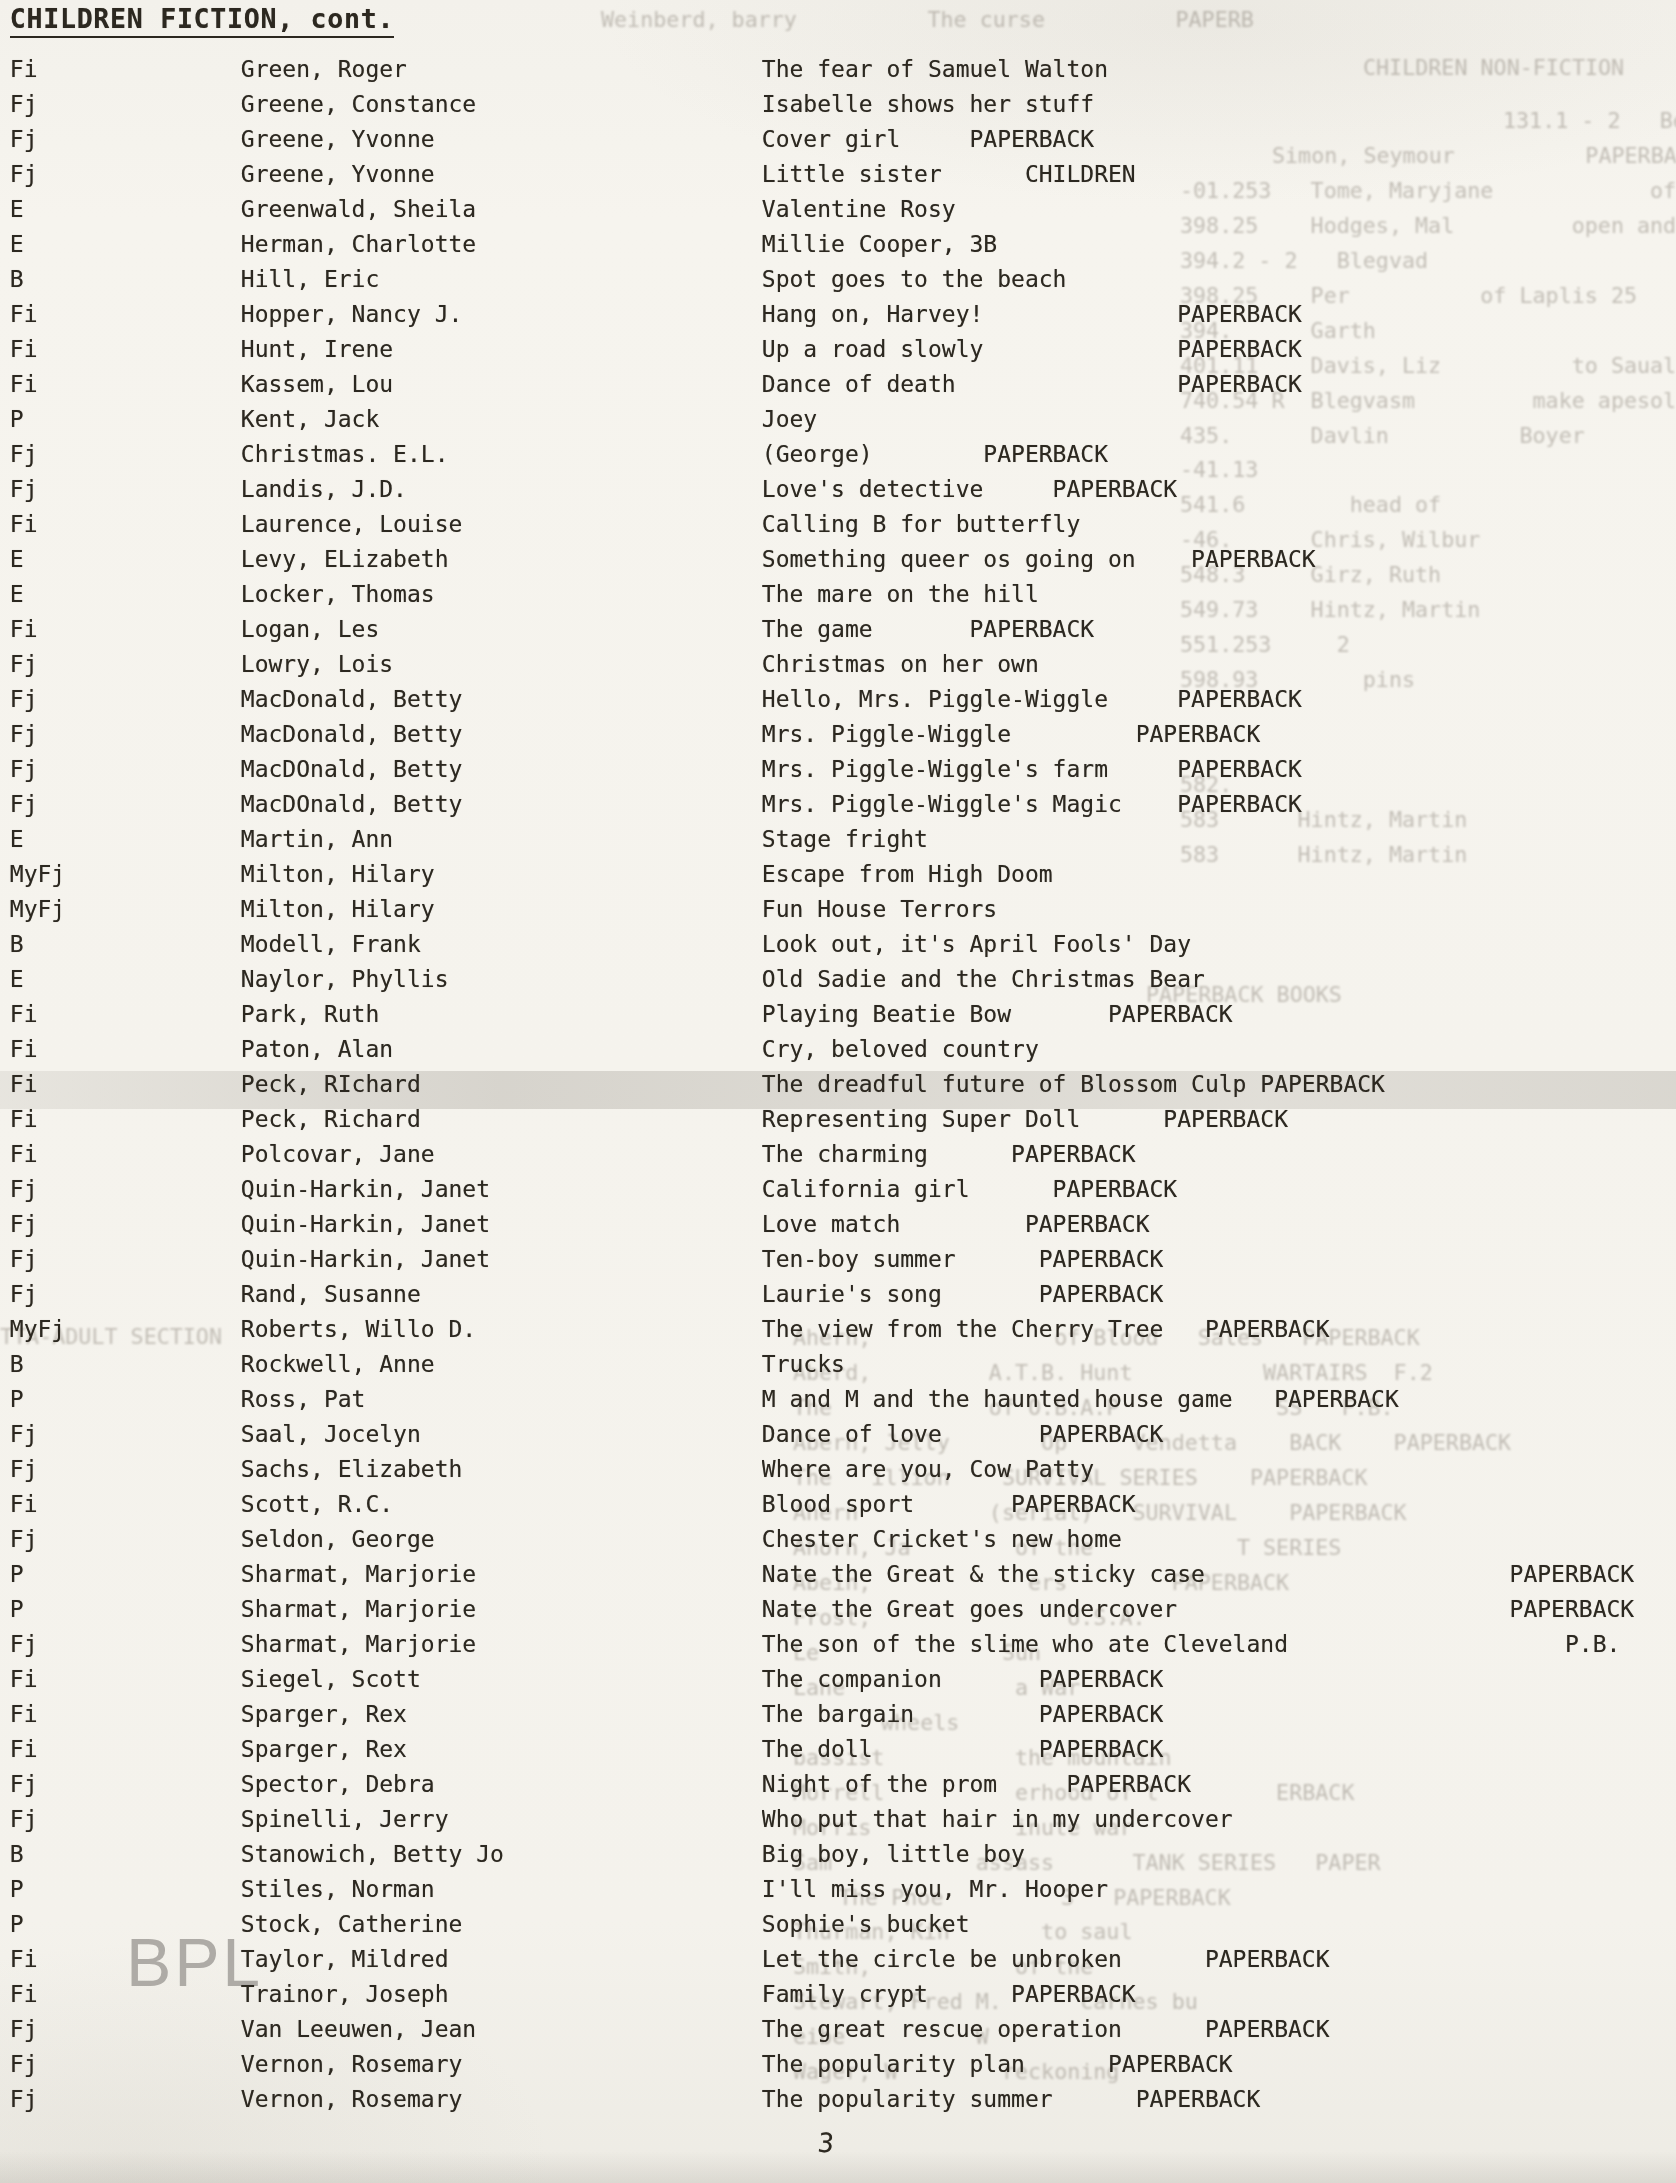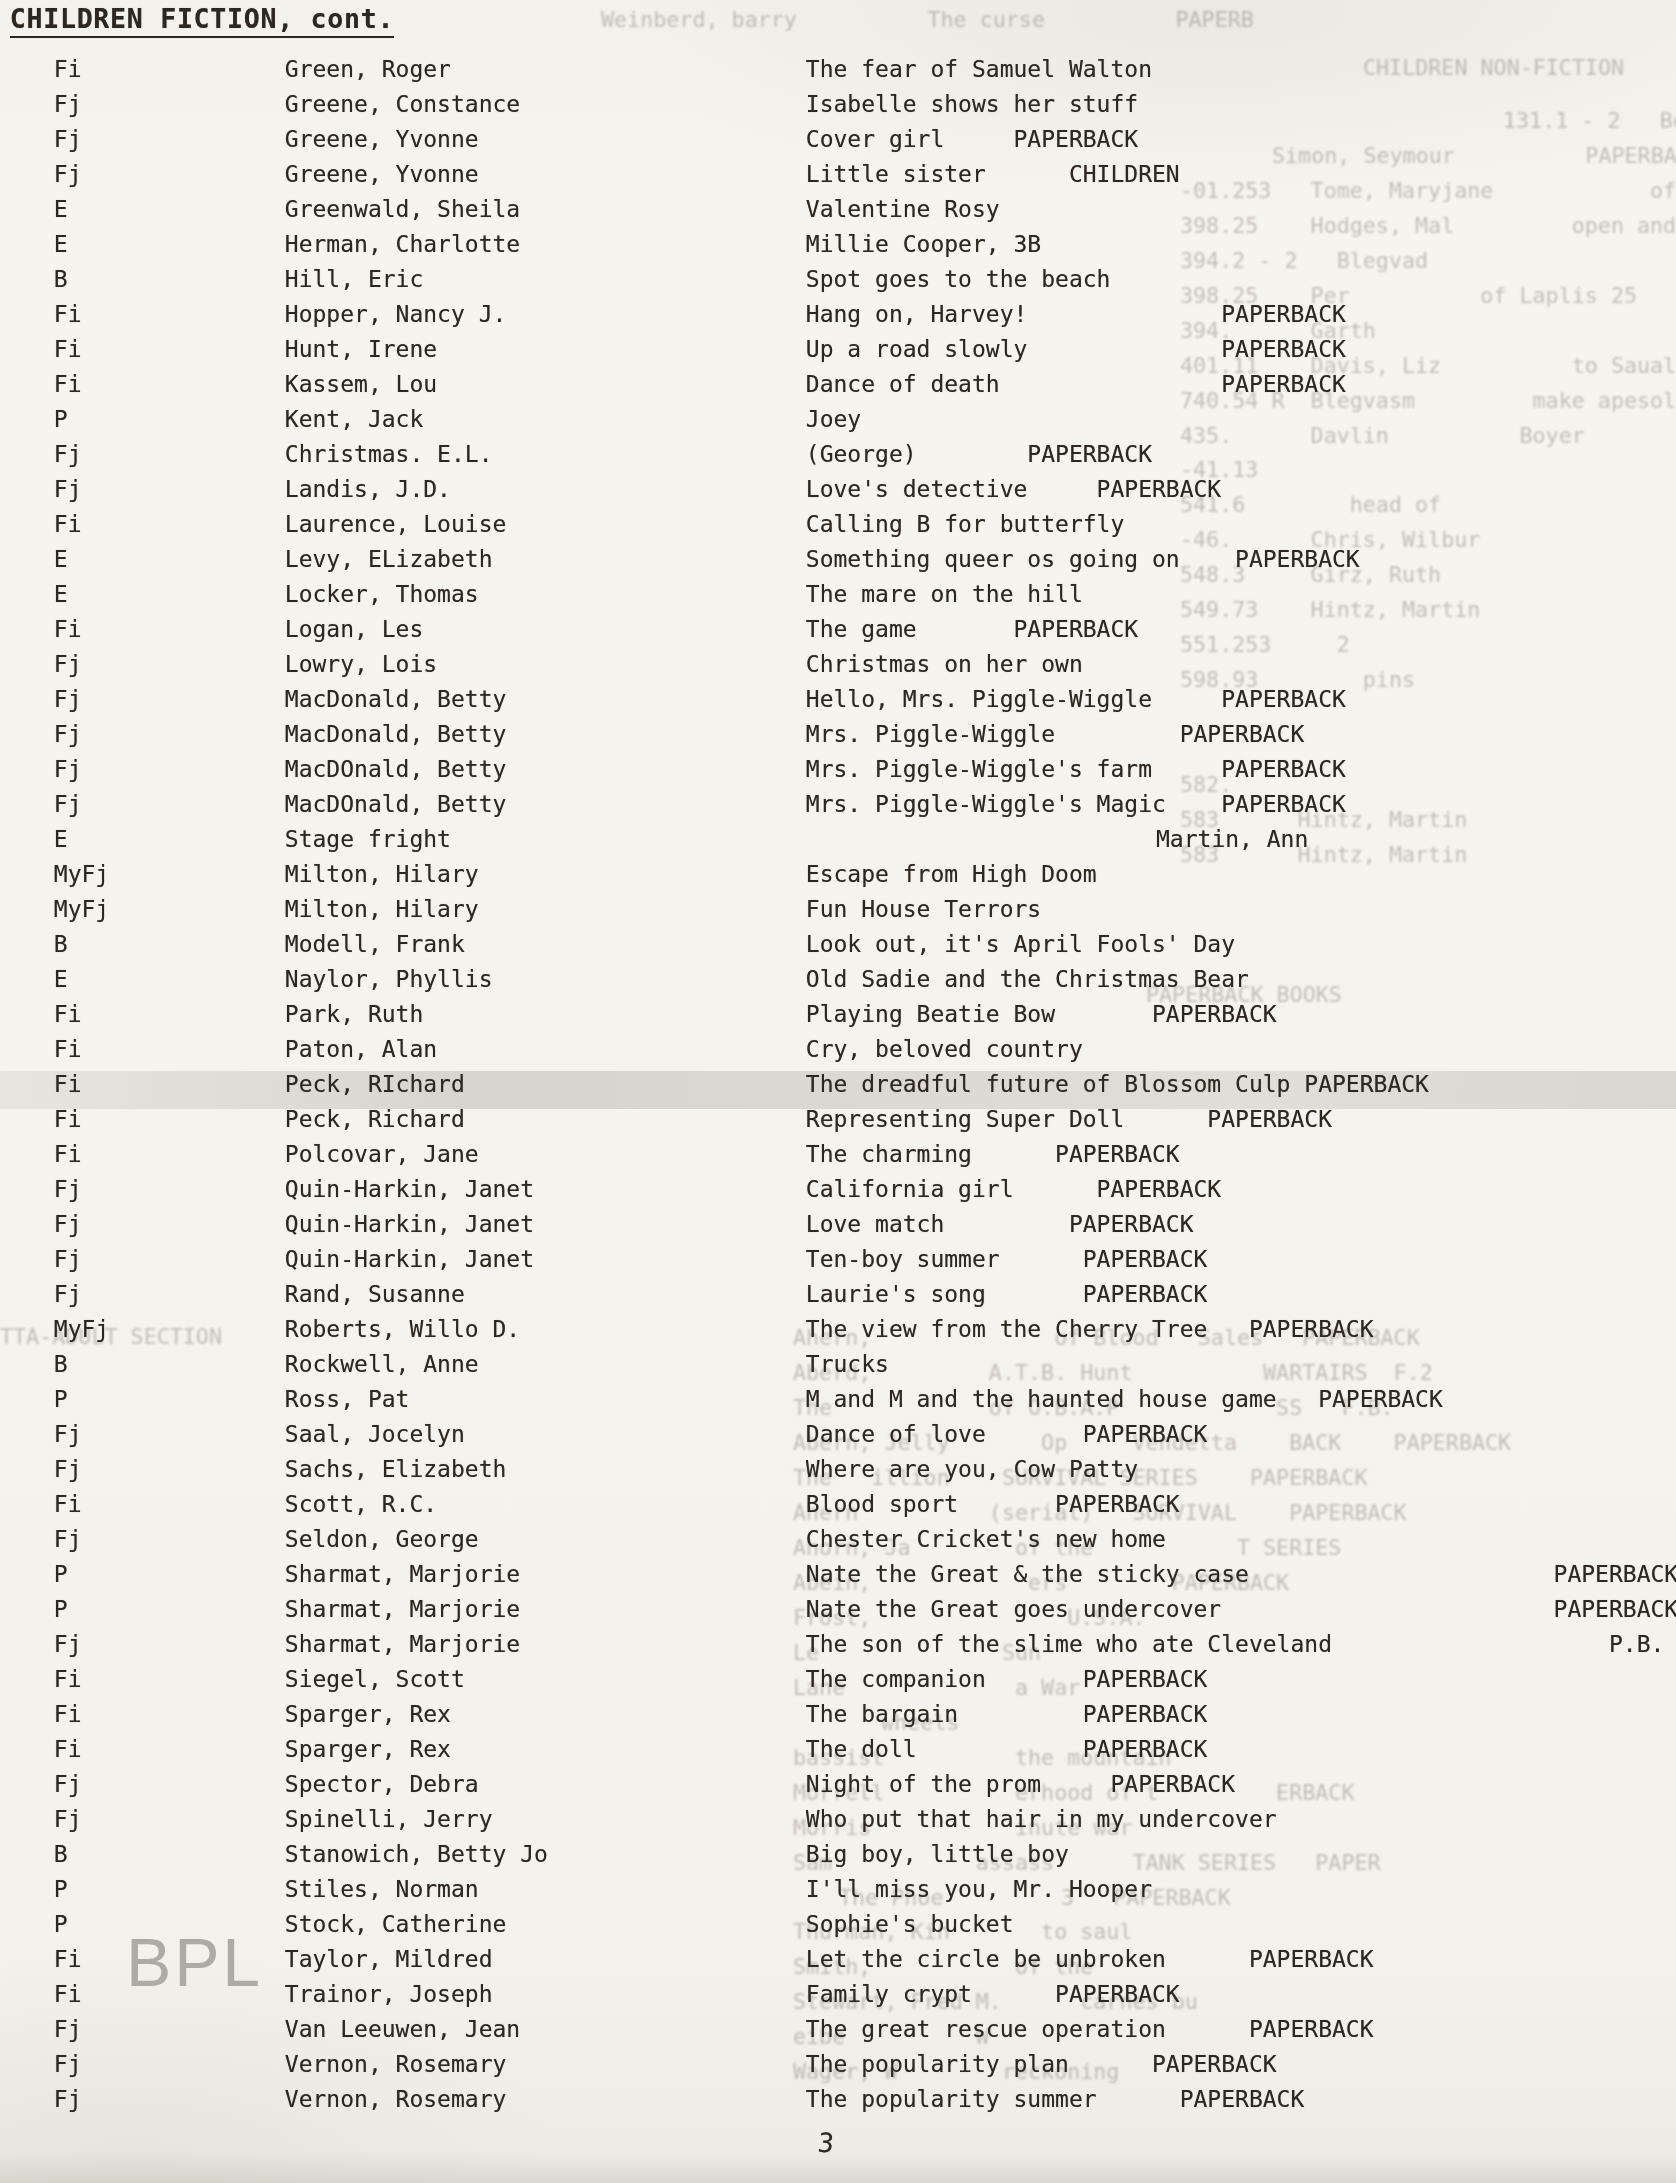--- a/index.html
+++ b/index.html
@@ -24,21 +24,21 @@
     padding-bottom:2.1px;
     z-index:3;
     text-shadow:0 0 0.7px rgba(40,34,24,.45);
   }
   .rows{
     position:absolute;left:9.8px;top:52px;right:0;
     z-index:2;
   }
   .row{display:flex;height:35px;line-height:35px;font-size:23px;white-space:pre;}
   .row .cell{display:block;white-space:pre;text-shadow:0 0 0.7px rgba(40,34,24,.42);}
-  .cell.code{width:231px;flex:0 0 231px;margin-left:44px;}
+  .cell.code{width:231px;flex:0 0 231px;}
   .cell.author{width:521px;flex:0 0 521px;}
   .cell.title{flex:1 1 auto;overflow:hidden;}
   .bleed-layer{position:absolute;inset:0;z-index:0;}
   .bleed-line{
     position:absolute;
     font-size:21.7px;line-height:24px;white-space:pre;
     color:rgba(96,88,76,0.34);
     filter:blur(1px);
   }
   .streak{
@@ -132,21 +132,21 @@
       <div class="row"><span class="cell code">Fj</span><span class="cell author">Landis, J.D.</span><span class="cell title">Love's detective     PAPERBACK</span></div>
       <div class="row"><span class="cell code">Fi</span><span class="cell author">Laurence, Louise</span><span class="cell title">Calling B for butterfly</span></div>
       <div class="row"><span class="cell code">E</span><span class="cell author">Levy, ELizabeth</span><span class="cell title">Something queer os going on    PAPERBACK</span></div>
       <div class="row"><span class="cell code">E</span><span class="cell author">Locker, Thomas</span><span class="cell title">The mare on the hill</span></div>
       <div class="row"><span class="cell code">Fi</span><span class="cell author">Logan, Les</span><span class="cell title">The game       PAPERBACK</span></div>
       <div class="row"><span class="cell code">Fj</span><span class="cell author">Lowry, Lois</span><span class="cell title">Christmas on her own</span></div>
       <div class="row"><span class="cell code">Fj</span><span class="cell author">MacDonald, Betty</span><span class="cell title">Hello, Mrs. Piggle-Wiggle     PAPERBACK</span></div>
       <div class="row"><span class="cell code">Fj</span><span class="cell author">MacDonald, Betty</span><span class="cell title">Mrs. Piggle-Wiggle         PAPERBACK</span></div>
       <div class="row"><span class="cell code">Fj</span><span class="cell author">MacDOnald, Betty</span><span class="cell title">Mrs. Piggle-Wiggle's farm     PAPERBACK</span></div>
       <div class="row"><span class="cell code">Fj</span><span class="cell author">MacDOnald, Betty</span><span class="cell title">Mrs. Piggle-Wiggle's Magic    PAPERBACK</span></div>
-      <div class="row"><span class="cell code">E</span><span class="cell title">Stage fright</span><span class="cell author">Martin, Ann</span></div>
+      <div class="row"><span class="cell code">E</span><span class="cell author">Martin, Ann</span><span class="cell title">Stage fright</span></div>
       <div class="row"><span class="cell code">MyFj</span><span class="cell author">Milton, Hilary</span><span class="cell title">Escape from High Doom</span></div>
       <div class="row"><span class="cell code">MyFj</span><span class="cell author">Milton, Hilary</span><span class="cell title">Fun House Terrors</span></div>
       <div class="row"><span class="cell code">B</span><span class="cell author">Modell, Frank</span><span class="cell title">Look out, it's April Fools' Day</span></div>
       <div class="row"><span class="cell code">E</span><span class="cell author">Naylor, Phyllis</span><span class="cell title">Old Sadie and the Christmas Bear</span></div>
       <div class="row"><span class="cell code">Fi</span><span class="cell author">Park, Ruth</span><span class="cell title">Playing Beatie Bow       PAPERBACK</span></div>
       <div class="row"><span class="cell code">Fi</span><span class="cell author">Paton, Alan</span><span class="cell title">Cry, beloved country</span></div>
       <div class="row"><span class="cell code">Fi</span><span class="cell author">Peck, RIchard</span><span class="cell title">The dreadful future of Blossom Culp PAPERBACK</span></div>
       <div class="row"><span class="cell code">Fi</span><span class="cell author">Peck, Richard</span><span class="cell title">Representing Super Doll      PAPERBACK</span></div>
       <div class="row"><span class="cell code">Fi</span><span class="cell author">Polcovar, Jane</span><span class="cell title">The charming      PAPERBACK</span></div>
       <div class="row"><span class="cell code">Fj</span><span class="cell author">Quin-Harkin, Janet</span><span class="cell title">California girl      PAPERBACK</span></div>

